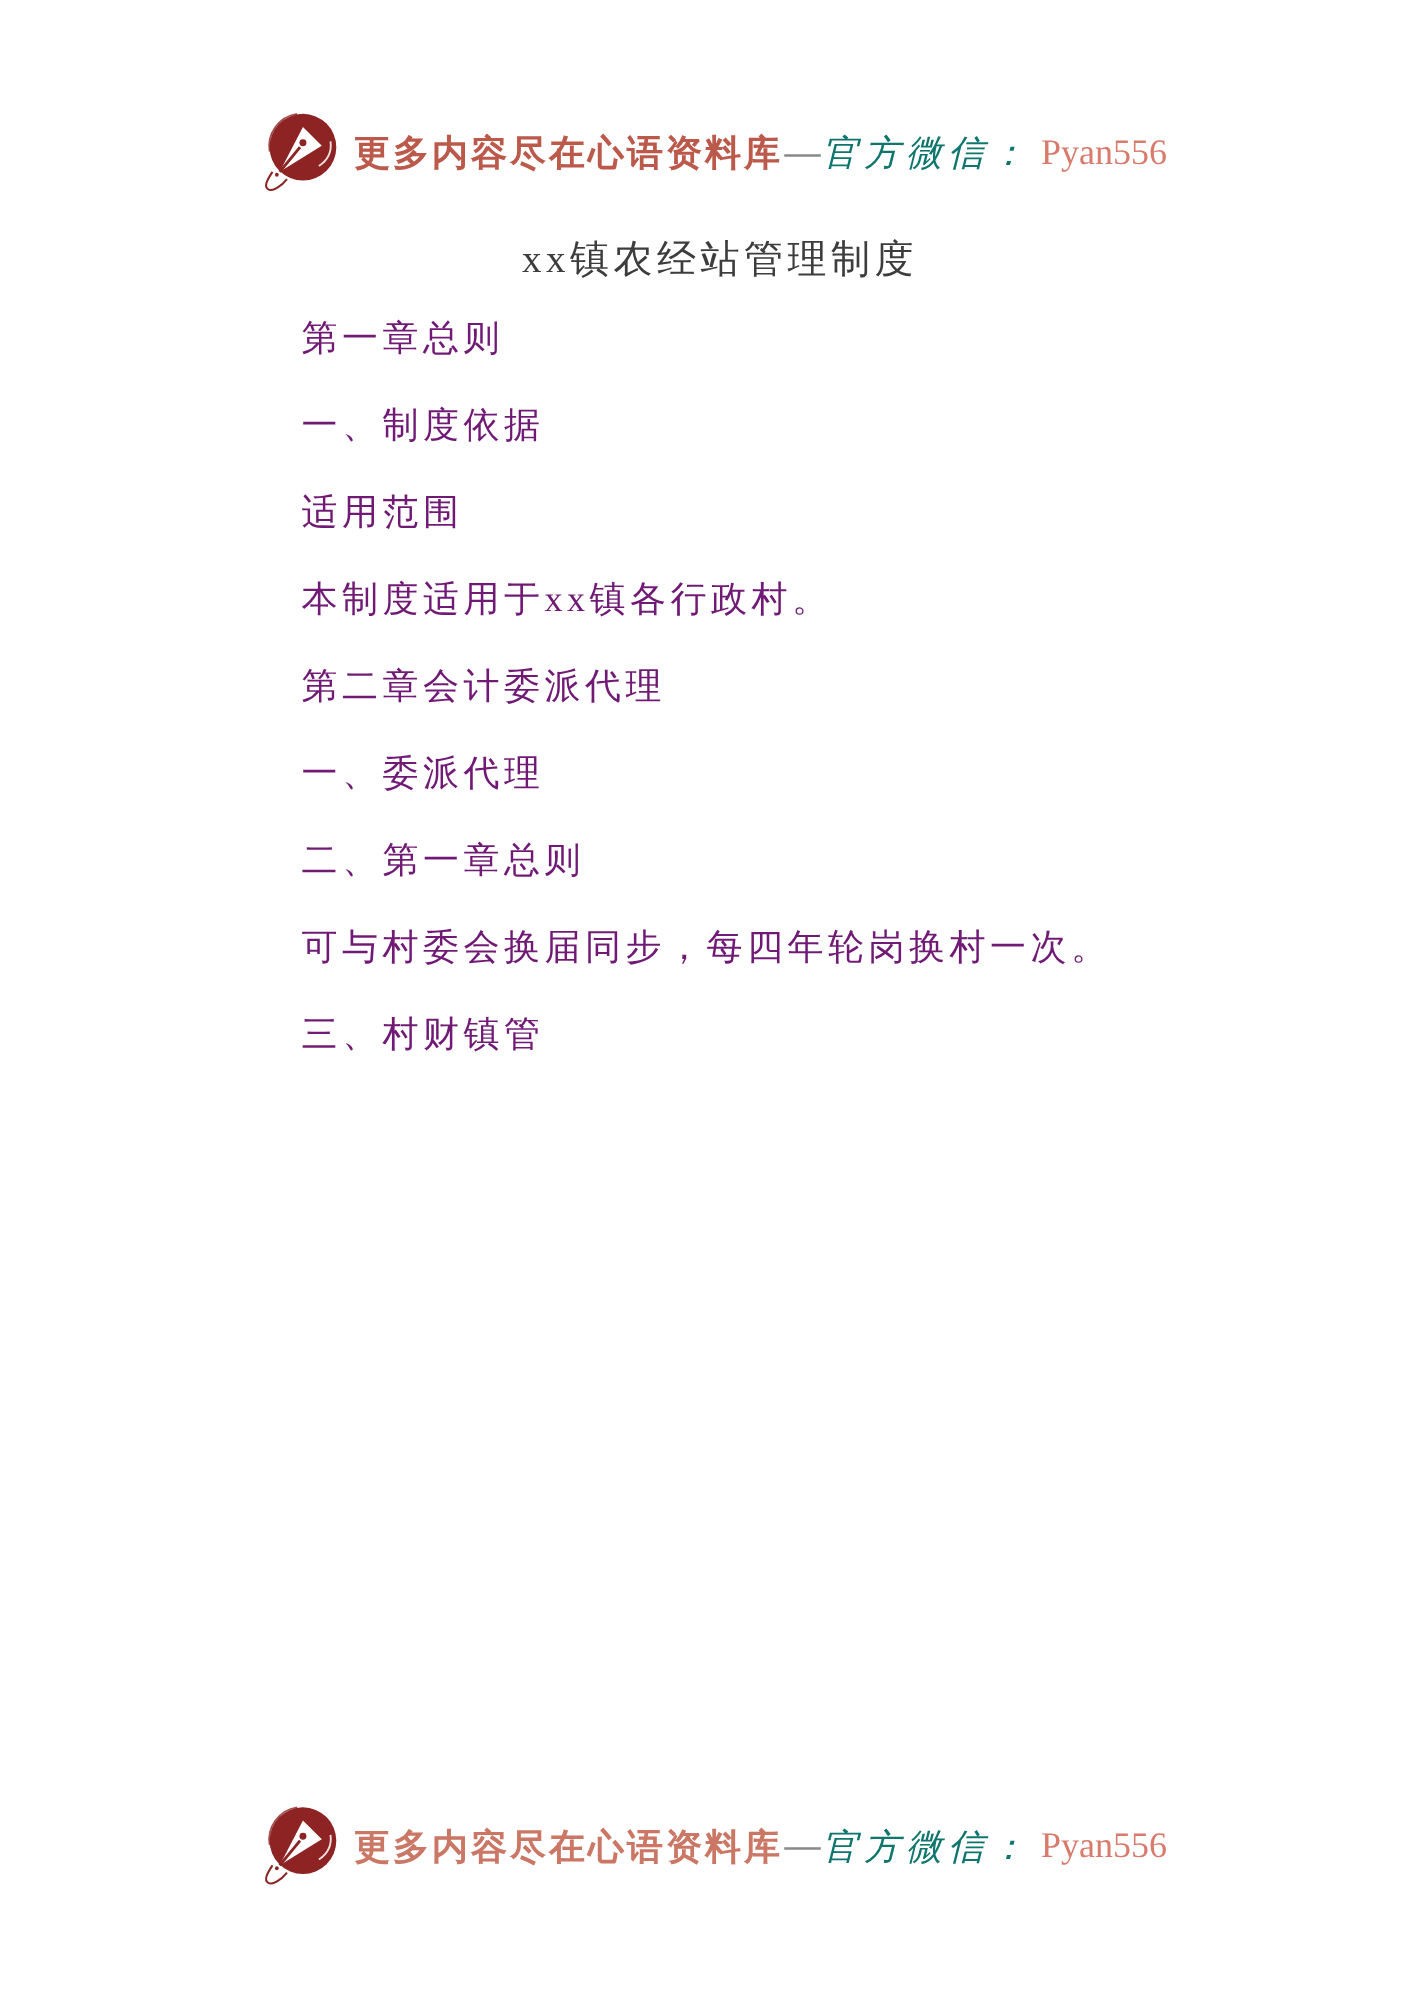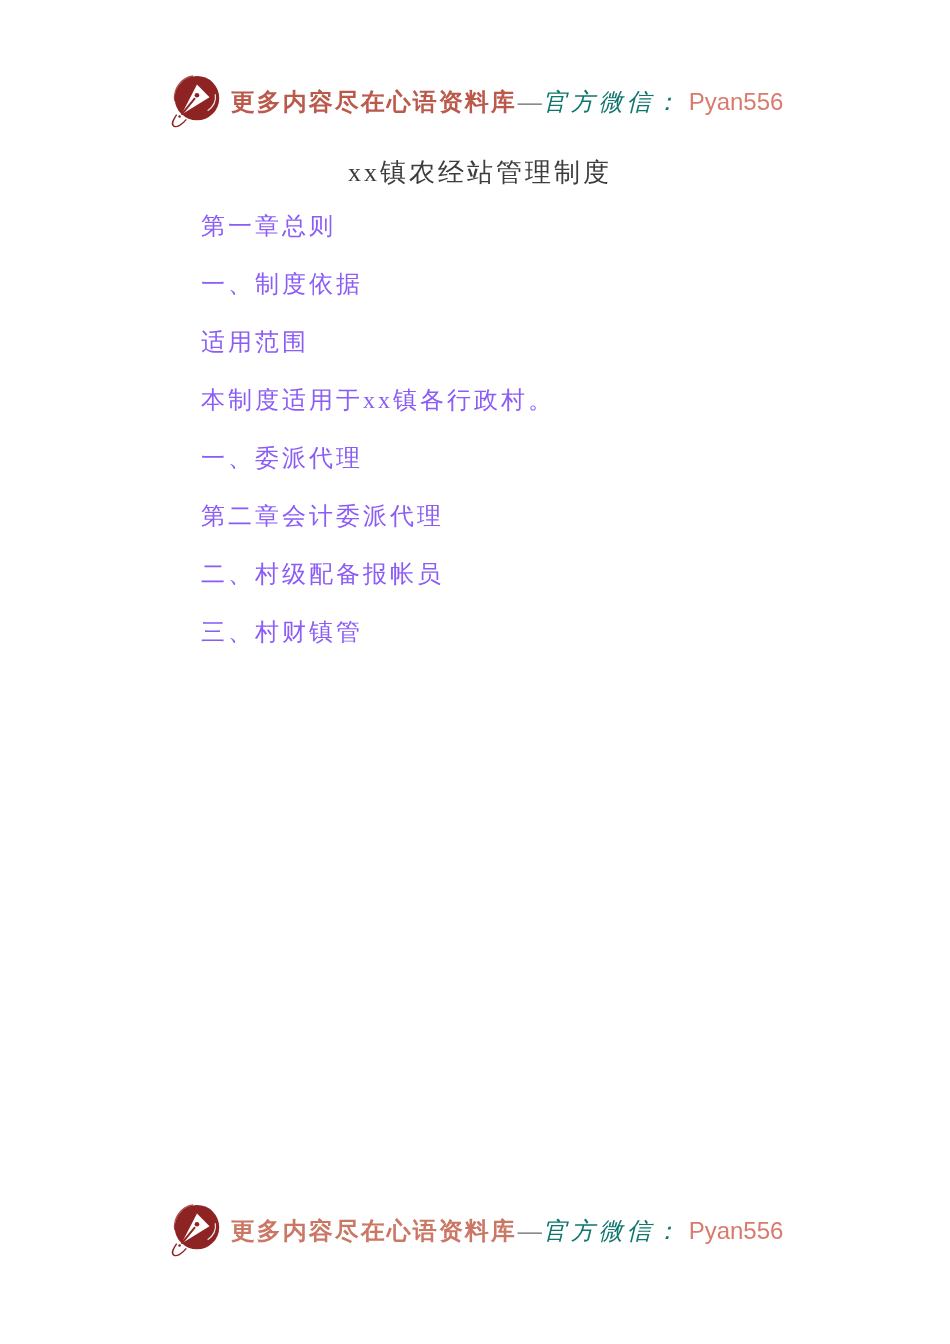--- a/index.html
+++ b/index.html
@@ -37,21 +37,21 @@
     font-weight: bold;
     margin: 0 1px;
   }
   .wechat-label {
     color: #0f766e;
     font-style: italic;
     letter-spacing: 4px;
   }
   .wechat-id {
     color: #d87b6d;
-    font-family: Liberation Sans, sans-serif;
+    font-family: Liberation Serif, serif;
     font-weight: normal;
     margin-left: 6px;
     letter-spacing: 0;
   }
   
   .doc-title {
     position: absolute;
     top: 150px;
     left: 0;
     width: 100%;
@@ -63,21 +63,21 @@
     letter-spacing: 3px;
   }
   
   .doc-body {
     position: absolute;
     top: 197px;
     left: 145px;
     width: 668px;
     font-size: 24px;
     line-height: 58px;
-    color: #8b5cf6;
+    color: #701a75;
     letter-spacing: 3px;
     text-align: justify;
   }
   .doc-body p {
     margin: 0;
     text-indent: 56px;
   }
 </style>
 </head>
 <body>
@@ -103,23 +103,24 @@
       <span class="wechat-id">Pyan556</span>
   </div>
 
   <h1 class="doc-title">xx镇农经站管理制度</h1>
 
   <div class="doc-body">
     <p>第一章总则</p>
     <p>一、制度依据</p>
     <p>适用范围</p>
     <p>本制度适用于xx镇各行政村。</p>
+    <p>第二章会计委派代理</p>
     <p>一、委派代理</p>
-    <p>第二章会计委派代理</p>
-    <p>二、村级配备报帐员</p>
+    <p>二、第一章总则</p>
+    <p>可与村委会换届同步，每四年轮岗换村一次。</p>
     <p>三、村财镇管</p>
   </div>
 
   <div class="watermark footer">
     <span class="logo-wrap">
       <svg viewBox="0 0 60 62" xmlns="http://www.w3.org/2000/svg">
         <circle cx="31" cy="27" r="23" fill="#8d2323"></circle>
         <path d="M10 44 C6 50 4 54 7 56 C10 58 16 54 20 49" stroke="#8d2323" stroke-width="1.4" fill="none"></path>
         <path d="M8 30 C6 18 14 6 27 4" stroke="#8d2323" stroke-width="1.2" fill="none" opacity="0.8"></path>
         <path d="M15 44 L31 13 L44 26 Z" fill="#ffffff"></path>

